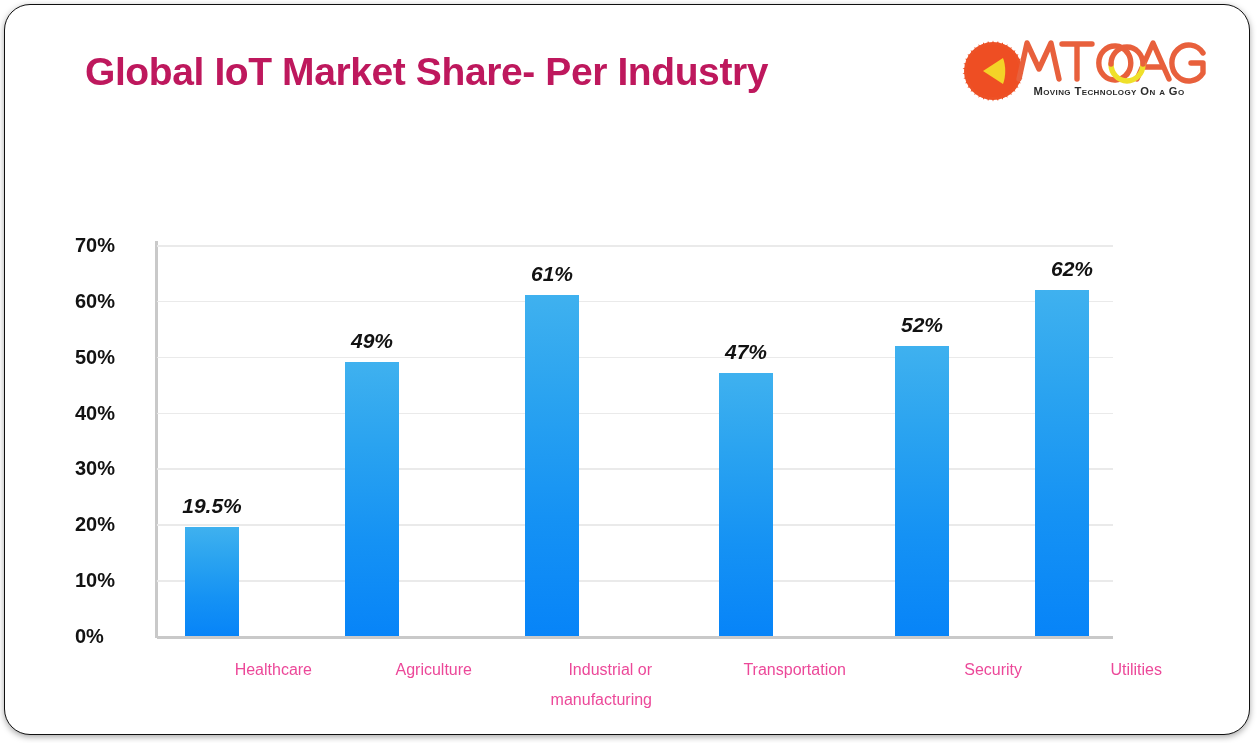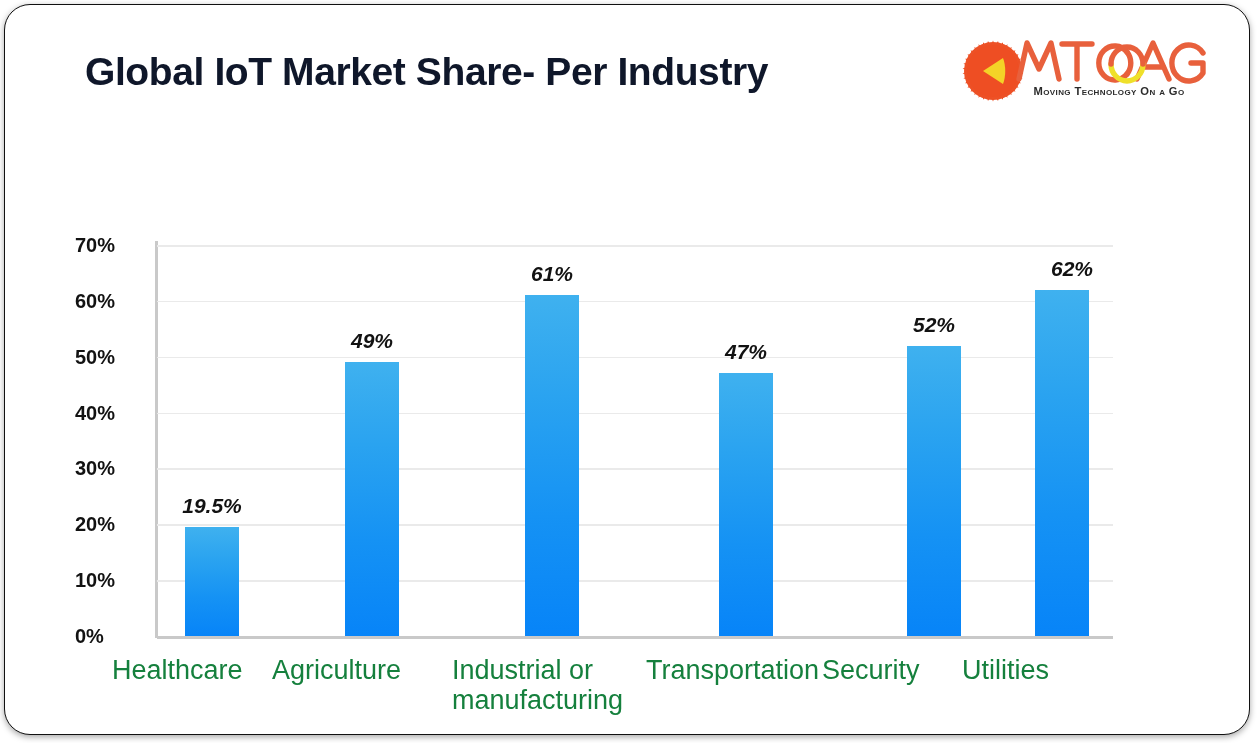--- a/index.html
+++ b/index.html
@@ -29,21 +29,21 @@
     overflow: hidden;
   }
 
   
   #chart-title {
     position: absolute;
     left: 80px;
     top: 45px;
     font-size: 39px;
     font-weight: bold;
-    color: #0f172a;
+    color: #be185d;
     letter-spacing: -0.4px;
     white-space: nowrap;
   }
 
   #brand-logo {
     position: absolute;
     left: 952px;
     top: 28px;
     width: 248px;
     height: 78px;
@@ -168,23 +168,23 @@
     position: absolute;
     left: 152px;
     top: 650px;
     width: 956px;
     height: 70px;
   }
   .x-label {
     position: absolute;
     top: 0;
     width: 200px;
-    text-align: left;
-    font-size: 27px;
-    color: #15803d;
+    text-align: right;
+    font-size: 16px;
+    color: #ec4899;
     line-height: 30px;
   }
   .x-label span { display: block; }
 </style>
 </head>
 <body>
 
 <div id="card">
 
   <div id="chart-title">Global IoT Market Share- Per Industry</div>
@@ -262,21 +262,21 @@
         <div class="bar-value" style="bottom: 282.7px;">49%</div>
       </div>
       <div class="bar-group" style="left: 368px; height: 391px;">
         <div class="bar" style="height: 340.729px;"></div>
         <div class="bar-value" style="bottom: 349.729px;">61%</div>
       </div>
       <div class="bar-group" style="left: 562px; height: 391px;">
         <div class="bar" style="height: 262.529px;"></div>
         <div class="bar-value" style="bottom: 271.529px;">47%</div>
       </div>
-      <div class="bar-group" style="left: 738px; height: 391px; margin-left: 12px;">
+      <div class="bar-group" style="left: 738px; height: 391px;">
         <div class="bar" style="height: 290.457px;"></div>
         <div class="bar-value" style="bottom: 299.457px;">52%</div>
       </div>
       <div class="bar-group" style="left: 878px; height: 391px; padding-left: 20px;">
         <div class="bar" style="height: 346.314px;"></div>
         <div class="bar-value" style="bottom: 355.314px;">62%</div>
       </div>
     </div>
 
   <div id="x-labels">

